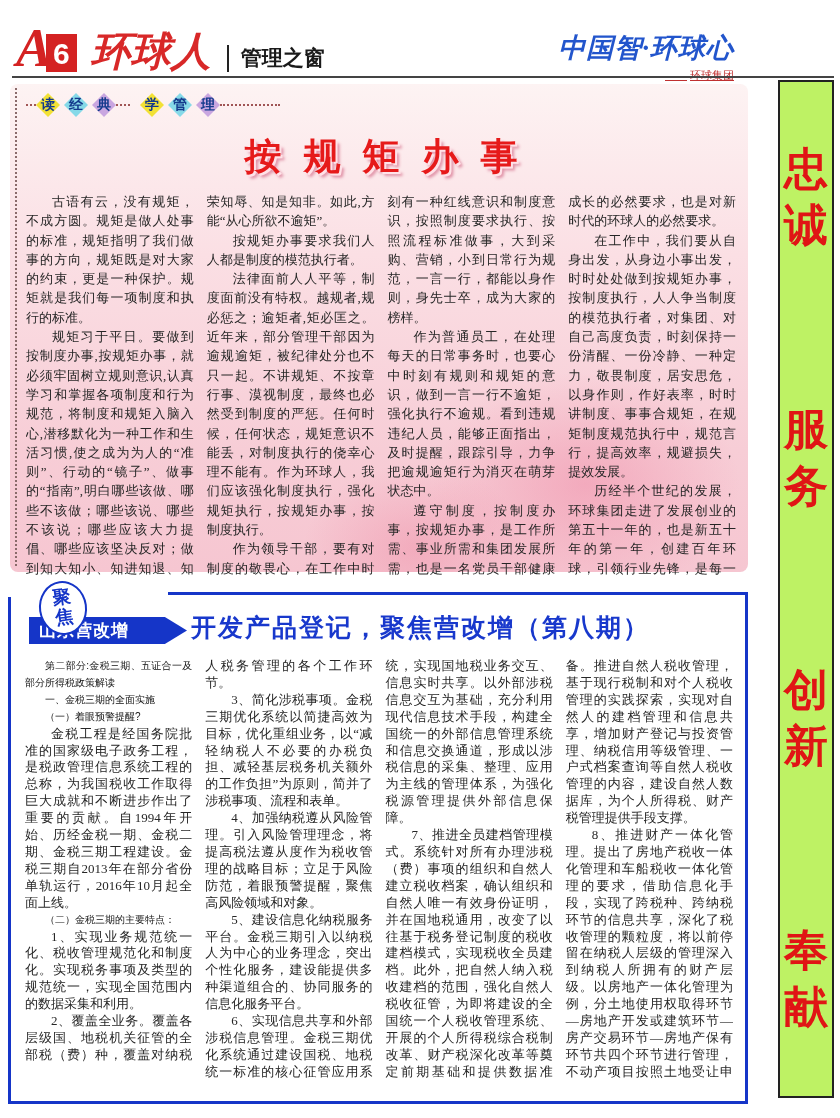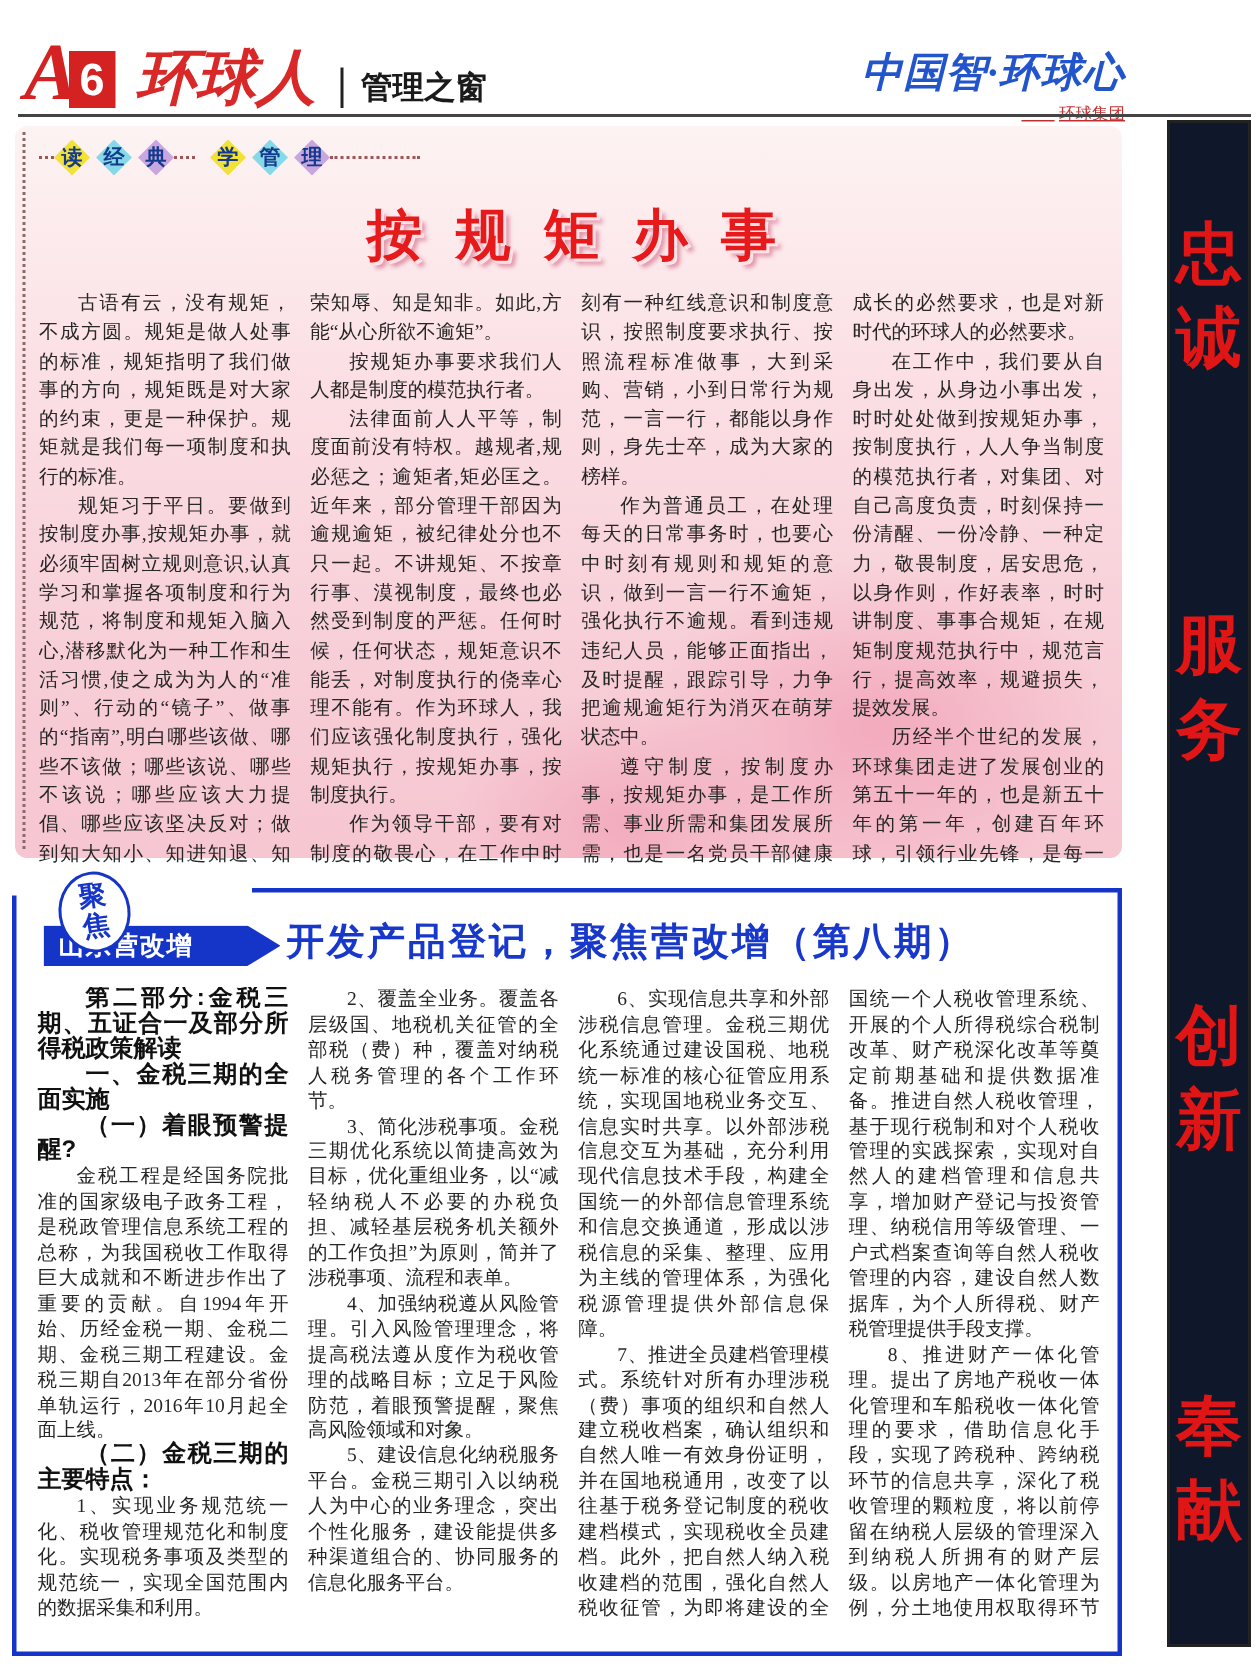--- a/index.html
+++ b/index.html
@@ -11,29 +11,29 @@
   .header{position:absolute;top:26px;left:16px;right:14px;height:50px;}
   .a6{display:inline-flex;align-items:flex-end;vertical-align:bottom;}
   .a6 .A{font:italic bold 54px "Liberation Serif",serif;color:#d42222;line-height:.85;}
   .a6 .six{display:inline-block;background:#d42222;color:#fff;
     font:bold 30px "Liberation Sans",sans-serif;padding:3px 7px 1px;margin-left:-6px;}
   .masthead{font:italic bold 40px "Liberation Serif",serif;color:#d82828;
     margin-left:10px;vertical-align:bottom;display:inline-block;line-height:1;}
   .section-name{display:inline-block;vertical-align:bottom;margin-left:12px;
     padding-left:12px;border-left:2px solid #222;font:bold 21px "Liberation Serif",serif;
     color:#1a1a1a;line-height:1.3;}
-  .brand-right{position:absolute;right:76px;top:4px;text-align:right;}
+  .brand-right{position:absolute;right:92px;top:4px;text-align:right;}
   .brand-logo{font:italic bold 27px "Liberation Serif",serif;color:#2255cc;letter-spacing:1px;}
   .brand-sub{font:11px "Liberation Sans",sans-serif;color:#c03030;margin-top:2px;text-decoration:underline;}
   .brand-sub::before{content:"——";color:#2255cc;margin-right:3px;}
   .header-rule{position:absolute;top:76px;left:12px;right:6px;border-top:2px solid #444;}
 
   
   .sidebar{position:absolute;right:6px;top:80px;width:56px;height:1018px;
-    border:2px solid #222;background:#0f172a;display:flex;flex-direction:column;
+    border:2px solid #222;background:#bef264;display:flex;flex-direction:column;
     justify-content:space-between;align-items:center;padding:60px 0;box-sizing:border-box;}
   .sidebar p{margin:0;width:1.1em;word-break:break-all;text-align:center;
     font:bold 44px "Liberation Serif",serif;color:#e01515;line-height:1.28;}
 
   
   .main-panel{position:absolute;left:10px;top:84px;width:738px;height:488px;
     border-radius:8px;box-sizing:border-box;padding:6px 12px 8px 16px;
     background:
       radial-gradient(220px 160px at 78% 82%, rgba(238,130,160,.45), rgba(238,130,160,0) 70%),
       radial-gradient(160px 120px at 55% 95%, rgba(235,120,150,.35), rgba(235,120,150,0) 70%),
@@ -76,22 +76,22 @@
   .focus-oval{position:absolute;left:28px;top:-14px;width:46px;height:54px;background:#fff;
     border:2px solid #1535c8;border-radius:50%;transform:rotate(-8deg);
     display:flex;align-items:center;justify-content:center;
     font:bold 18px "Liberation Sans",sans-serif;color:#1535c8;
     width:48px;word-break:break-all;text-align:center;line-height:1.1;box-sizing:border-box;padding:0 10px;}
   .focus-title{margin:16px 10px 6px 180px;
     font:bold 25px "Liberation Sans",sans-serif;color:#1838cc;letter-spacing:2px;}
   .focus-cols{margin:14px 12px 0 14px;height:428px;column-count:4;column-gap:13px;
     column-fill:auto;overflow:hidden;text-align:justify;}
   .focus-cols p{margin:0;text-indent:2em;font-size:13px;line-height:16.9px;color:#262626;}
-  .focus-cols p.role-heading{font-family:"Liberation Sans",sans-serif;font-weight:bold;
-    color:#111;font-size:16px;}
+  .focus-cols p.role-heading{font-family:"Liberation Sans",sans-serif;font-weight:normal;
+    color:#111;font-size:10px;}
 </style>
 </head>
 <body>
 
 <div class="header">
   <span class="a6">
     <span class="A">A</span>
     <span class="six">6</span>
   </span>
   <span class="masthead">环球人</span>

